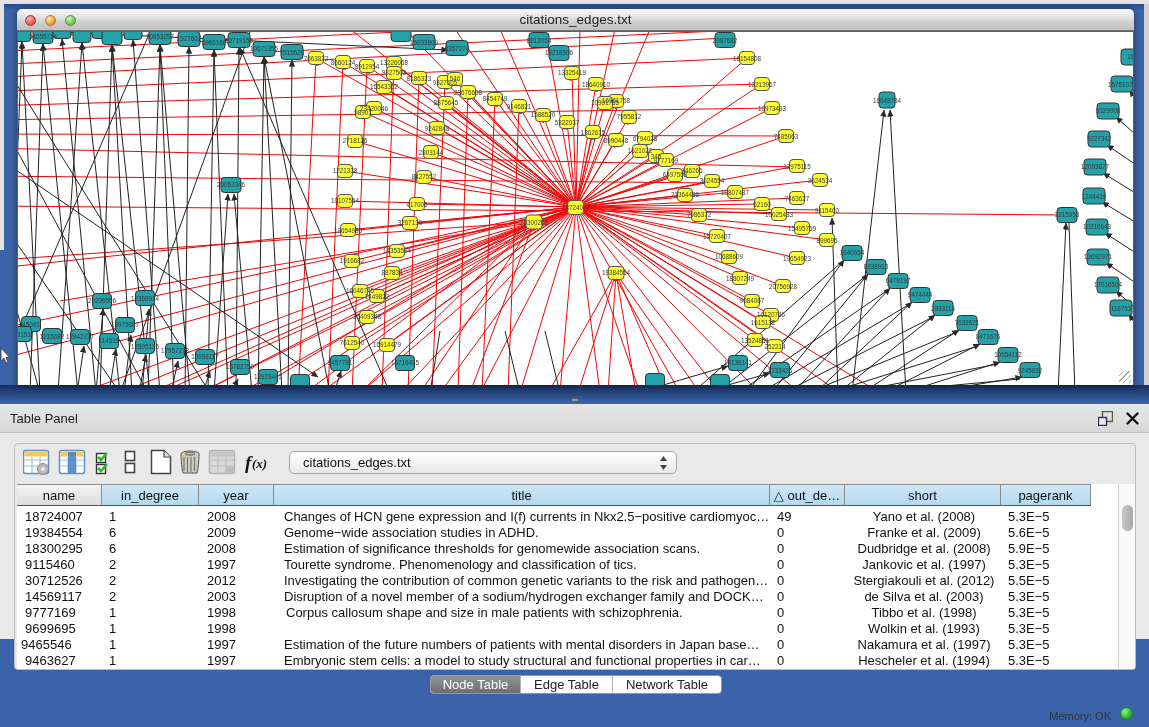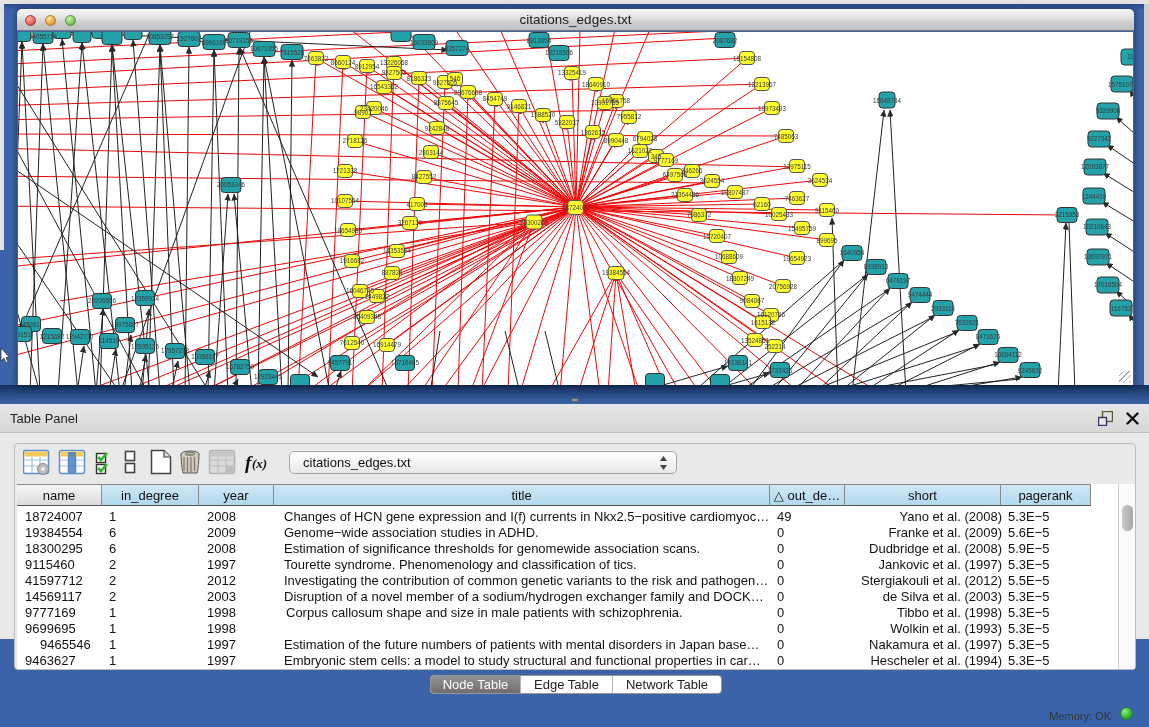--- a/index.html
+++ b/index.html
@@ -18,21 +18,21 @@
   background:repeating-linear-gradient(135deg, transparent 0 3px, #aaa 3px 4px); }
 #panel { position:absolute; left:0; top:404px; width:1149px; height:235px; background:#e9e9e9; }
 #ptitle { position:absolute; left:0; top:0; width:1149px; height:29px; background:linear-gradient(#e6e6e6,#d7d7d7); border-bottom:1px solid #bdbdbd; }
 #ptitle span { position:absolute; left:10px; top:7px; font-size:13px; color:#222; }
 #inset { position:absolute; left:14px; top:39px; width:1122px; height:227px; background:#e9e9e9; border:1px solid #bcbcbc; border-radius:4px; }
 #tablewhite { position:absolute; left:2px; top:40px; width:1101px; height:185px; background:#fff; }
 #thead { position:absolute; left:2px; top:40px; height:22px; }
 .hc { position:absolute; top:0; height:22px; background:linear-gradient(#cfe8f6,#b2d9ee); border-right:1px solid #8a8a8a; border-top:1px solid #8a8a8a; border-bottom:1px solid #555; font-size:13px; color:#111; text-align:center; line-height:21px; }
 .trow { position:absolute; left:3px; height:16px; width:1100px; font-size:13px; color:#111; }
 .trow span { position:absolute; white-space:nowrap; top:1px; }
-.trow .ctr { text-align:right; }
+.trow .ctr { text-align:center; }
 #vsb { position:absolute; left:1103px; top:40px; width:17px; height:185px; background:#fafafa; border-left:1px solid #d0d0d0; }
 #vsb div { position:absolute; left:3px; top:21px; width:11px; height:26px; background:linear-gradient(90deg,#c8c8c8,#a8a8a8); border-radius:6px; }
 #tabs { position:absolute; left:430px; top:271px; width:292px; height:19px; border:1px solid #979797; border-radius:4px; background:#fff; font-size:13px; }
 .tab { position:absolute; top:0; height:17px; line-height:17px; text-align:center; color:#222; }
 #tab1 { left:0; width:89px; background:linear-gradient(#949494,#6e6e6e); color:#fff; border-radius:3px 0 0 3px; }
 #tab2 { left:89px; width:92px; border-left:1px solid #b5b5b5; }
 #tab3 { left:181px; width:109px; border-left:1px solid #b5b5b5; }
 #mem { position:absolute; right:38px; top:306px; font-size:11px; color:#333; }
 #memdot { position:absolute; right:16px; top:303px; width:13px; height:13px; border-radius:50%; background:radial-gradient(circle at 35% 30%, #8ef08e, #2eb52e 60%, #1d8a1d); border:1px solid #2a7a2a; }
 .ticon { position:absolute; top:5px; }
@@ -666,21 +666,21 @@
 <div class="trow" style="top:112px">
 <span style="left:7px">9115460</span>
         <span style="left:91px">2</span>
         <span style="left:189px">1997</span>
         <span style="left:266px">Tourette syndrome. Phenomenology and classification of tics.</span>
         <span style="left:759px">0</span>
         <span class="ctr" style="left:828px;width:156px">Jankovic et al. (1997)</span>
         <span style="left:990px">5.3E−5</span>
       </div>
 <div class="trow" style="top:128px">
-<span style="left:7px">41597712</span>
+<span style="left:7px">30712526</span>
         <span style="left:91px">2</span>
         <span style="left:189px">2012</span>
         <span style="left:266px">Investigating the contribution of common genetic variants to the risk and pathogen…</span>
         <span style="left:759px">0</span>
         <span class="ctr" style="left:828px;width:156px">Stergiakouli et al. (2012)</span>
         <span style="left:990px">5.5E−5</span>
       </div>
 <div class="trow" style="top:144px">
 <span style="left:7px">14569117</span>
         <span style="left:91px">2</span>
@@ -701,21 +701,21 @@
       </div>
 <div class="trow" style="top:176px">
 <span style="left:7px">9699695</span>
         <span style="left:91px">1</span>
         <span style="left:189px">1998</span>
         <span style="left:759px">0</span>
         <span class="ctr" style="left:828px;width:156px">Wolkin et al. (1993)</span>
         <span style="left:990px">5.3E−5</span>
       </div>
 <div class="trow" style="top:192px">
-<span style="left:22px">9465546</span>
+<span style="left:3px">9465546</span>
         <span style="left:91px">1</span>
         <span style="left:189px">1997</span>
         <span style="left:266px">Estimation of the future numbers of patients with mental disorders in Japan base…</span>
         <span style="left:759px">0</span>
         <span class="ctr" style="left:828px;width:156px">Nakamura et al. (1997)</span>
         <span style="left:990px">5.3E−5</span>
       </div>
 <div class="trow" style="top:208px">
 <span style="left:7px">9463627</span>
         <span style="left:91px">1</span>

